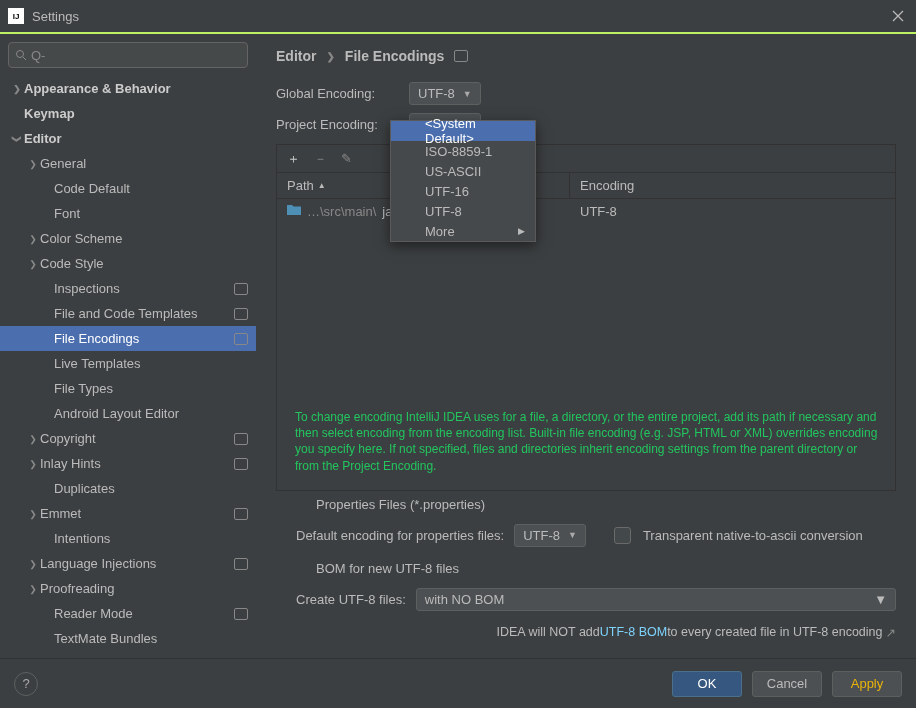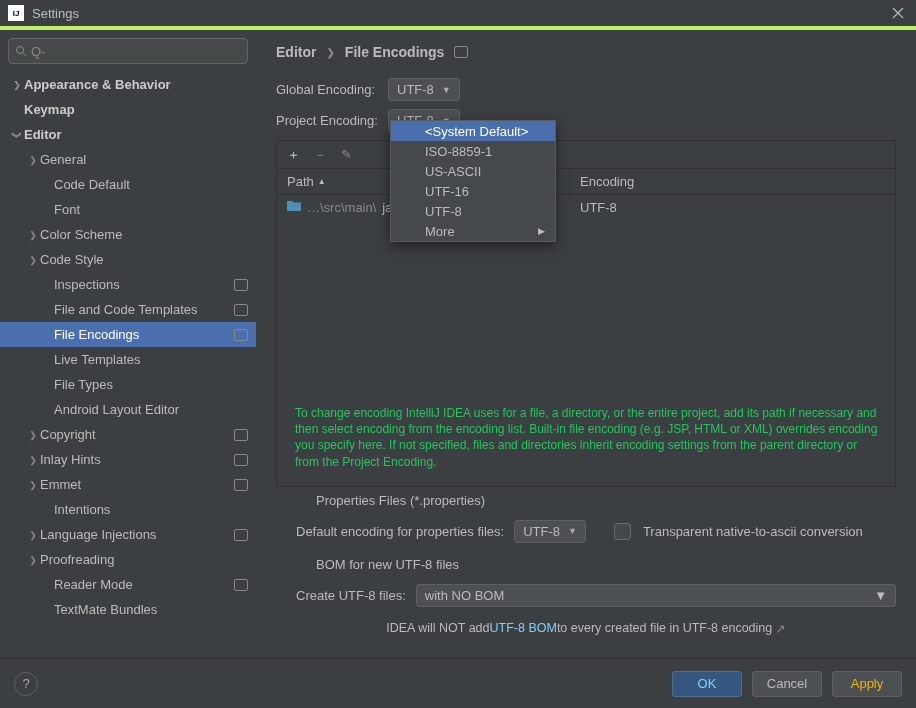--- a/index.html
+++ b/index.html
@@ -12,22 +12,22 @@
       height: 708px;
       overflow: hidden;
       position: relative;
     }
     .window { display: flex; flex-direction: column; height: 100%; }
     .titlebar {
       height: 30px;
       background: #3c3f41;
       display: flex;
       align-items: center;
-      padding: 10px 8px;
-      border-bottom: 4px solid #bef264;
+      padding: 16px 8px;
+      border-bottom: 2px solid #bef264;
     }
     .titlebar .logo {
       width: 16px; height: 16px;
       background: #fff;
       margin-right: 8px;
       display: inline-flex;
       align-items: center;
       justify-content: center;
       font-size: 8px;
       color: #000;
@@ -116,20 +116,21 @@
     }
     .breadcrumb .sep { color: #888; font-size: 10px; }
     .bc-icon {
       width: 14px; height: 12px;
       border: 1px solid #888; border-radius: 2px;
     }
     .row {
       display: flex;
       align-items: center;
       margin-bottom: 8px;
+      gap: 21px;
     }
     .row-label { width: 112px; }
     .combo {
       background: #4c5052;
       border: 1px solid #5e6060;
       border-radius: 3px;
       padding: 3px 8px;
       display: inline-flex;
       align-items: center;
       gap: 8px;
@@ -202,31 +203,31 @@
       background: #4c5052;
       border: 1px solid #5e6060;
       border-radius: 3px;
       padding: 3px 8px;
       display: flex;
       align-items: center;
       justify-content: space-between;
     }
     .bom-row {
       display: flex;
-      justify-content: center;
+      justify-content: flex-end;
       font-size: 12.5px;
       color: #bbb;
       margin-top: 8px;
     }
     
     .dropdown {
       position: absolute;
       left: 390px;
       top: 120px;
-      width: 166px;
+      width: 146px;
       background: #46494b;
       border: 1px solid #5a5a5a;
       box-shadow: 0 4px 12px rgba(0,0,0,0.5);
       z-index: 100;
     }
     .dd-item {
       height: 20px;
       display: flex;
       align-items: center;
       padding: 0 12px 0 34px;
@@ -265,21 +266,21 @@
       border: 1px solid #5e6060;
       background: #4c5052;
       color: #bbb;
       display: inline-flex;
       align-items: center;
       justify-content: center;
       margin-left: 10px;
       cursor: pointer;
       padding: 0 10px;
     }
-    .btn.primary { background: #365880; border-color: #4c708c; color: #7dd3fc; }
+    .btn.primary { background: #365880; border-color: #4c708c; color: #ffffff; }
     .btn.disabled { color: #eab308; }
     .sort-arrow { font-size: 8px; margin-left: 4px; }
   </style>
 </head>
 <body>
 
 <div class="window">
   <div class="titlebar">
     <span class="logo">IJ</span>
     <span>Settings</span>
@@ -356,20 +357,23 @@
           </div>
         <div class="tree-item lvl2">
             <span class="arrow">❯</span>
             <span class="label">Copyright</span>
             <span class="badge"></span>
           </div>
         <div class="tree-item lvl2">
             <span class="arrow">❯</span>
             <span class="label">Inlay Hints</span>
             <span class="badge"></span>
+          </div>
+        <div class="tree-item lvl3">
+            <span class="label">Duplicates</span>
           </div>
         <div class="tree-item lvl2">
             <span class="arrow">❯</span>
             <span class="label">Emmet</span>
             <span class="badge"></span>
           </div>
         <div class="tree-item lvl3">
             <span class="label">Intentions</span>
           </div>
         <div class="tree-item lvl2">

